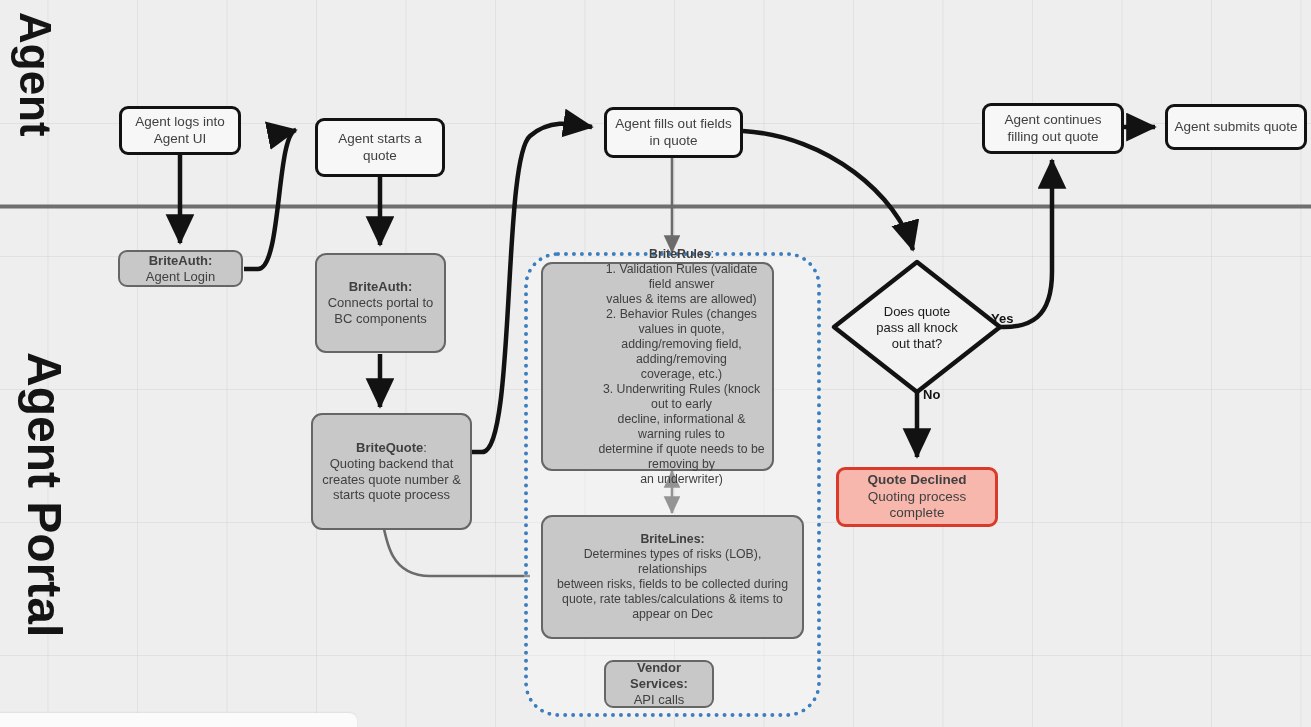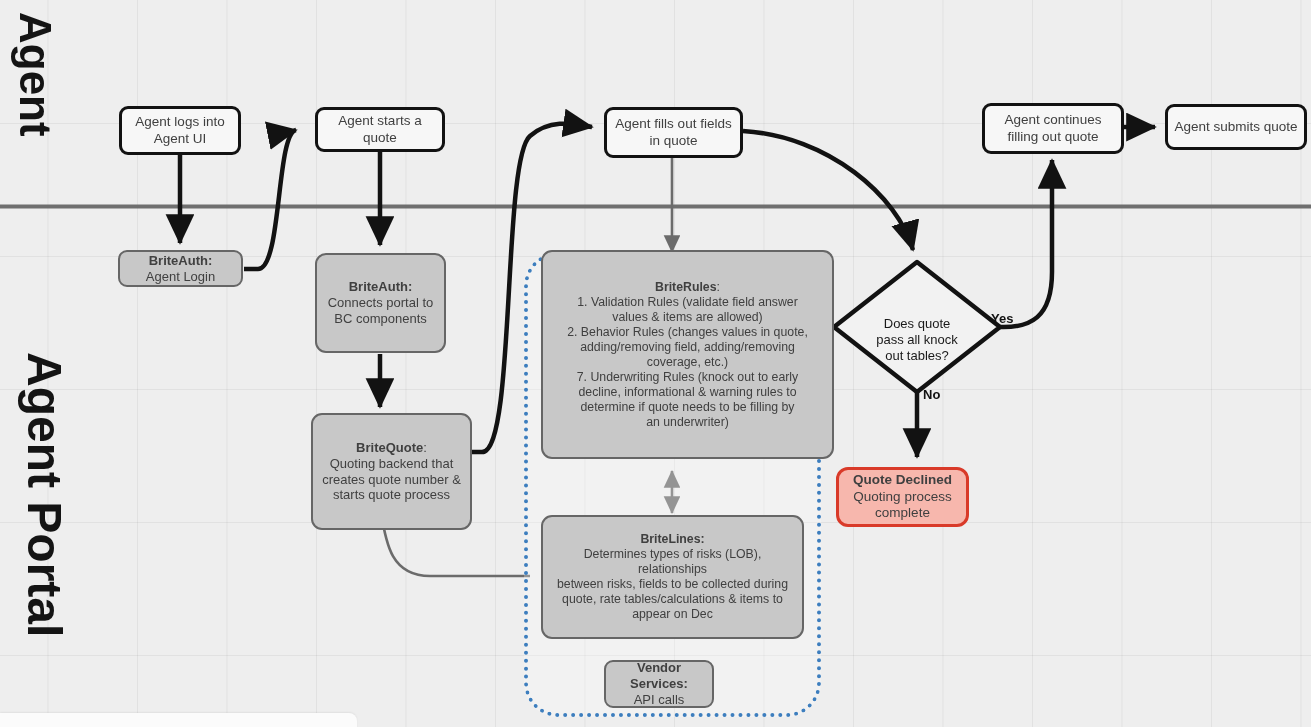--- a/index.html
+++ b/index.html
@@ -89,21 +89,20 @@
     background:rgba(255,255,255,0.28);
   }
   
   .diamond-text{
     position:absolute;
     display:flex;align-items:center;justify-content:center;
     text-align:center;
     font-size:13px;line-height:1.25;
     color:#1a1a1a;
     pointer-events:none;
-    margin-top:12px;
   }
   .edge-label{
     position:absolute;
     font-size:13px;
     font-weight:bold;
     color:#111;
   }
   
   #legend-panel{
     position:absolute;
@@ -166,21 +165,21 @@
 
   <div class="dotted-group" style="left:524px;top:252px;width:297px;height:465px;"></div>
 
   <div class="node proc" style="left:119px;top:106px;width:122px;height:49px;">
     <div class="tx">
       <span>Agent logs into Agent</span>
       <span>UI</span>
     </div>
   </div>
 
-  <div class="node proc" style="left:315px;top:107px;width:130px;height:45px;">
+  <div class="node proc" style="left:315px;top:118px;width:130px;height:59px;">
     <div class="tx">
       <span>Agent starts a quote</span>
     </div>
   </div>
 
   <div class="node proc" style="left:604px;top:107px;width:139px;height:51px;">
     <div class="tx">
       <span>Agent fills out fields in</span>
       <span>quote</span>
     </div>
@@ -216,31 +215,31 @@
 
   <div class="node comp" style="left:311px;top:413px;width:161px;height:117px;">
     <div class="tx">
       <b>BriteQuote</b><span>:</span><br>
       <span>Quoting backend that</span><br>
       <span>creates quote number &amp;</span><br>
       <span>starts quote process</span>
     </div>
   </div>
 
-  <div class="node comp" style="left:541px;top:250px;width:293px;height:209px;font-size:12.3px;">
+  <div class="node comp" style="left:541px;top:262px;width:233px;height:209px;font-size:12.3px;padding-left:48px;">
     <div class="tx">
       <b>BriteRules</b><span>:</span><br>
       <span>1. Validation Rules (validate field answer</span><br>
       <span>values &amp; items are allowed)</span><br>
       <span>2. Behavior Rules (changes values in quote,</span><br>
       <span>adding/removing field, adding/removing</span><br>
       <span>coverage, etc.)</span><br>
-      <span>7. Underwriting Rules (knock out to early</span><br>
+      <span>3. Underwriting Rules (knock out to early</span><br>
       <span>decline, informational &amp; warning rules to</span><br>
-      <span>determine if quote needs to be filling by</span><br>
+      <span>determine if quote needs to be removing by</span><br>
       <span>an underwriter)</span>
     </div>
   </div>
 
   <div class="node comp" style="left:541px;top:515px;width:263px;height:124px;font-size:12.3px;">
     <div class="tx">
       <b>BriteLines:</b><br>
       <span>Determines types of risks (LOB), relationships</span><br>
       <span>between risks, fields to be collected during</span><br>
       <span>quote, rate tables/calculations &amp; items to</span><br>
@@ -252,28 +251,28 @@
     <div class="tx">
       <b>Vendor Services:</b><br>
       <span>API calls</span>
     </div>
   </div>
 
   <div class="diamond-text" style="left:852px;top:297px;width:130px;height:62px;">
     <div>
       <span>Does quote</span><br>
       <span>pass all knock</span><br>
-      <span>out tables?</span>
+      <span>out that?</span>
     </div>
   </div>
 
   <div class="edge-label" style="left:991px;top:311px;">Yes</div>
   <div class="edge-label" style="left:923px;top:387px;text-align:center;">No</div>
 
-  <div class="node declined" style="left:836px;top:467px;width:133px;height:60px;border-radius:12px;">
+  <div class="node declined" style="left:836px;top:467px;width:162px;height:60px;">
     <div class="tx">
       <b>Quote Declined</b><br>
       <span>Quoting process complete</span>
     </div>
   </div>
 
   <div id="legend-panel"></div>
 
 </div>
 

